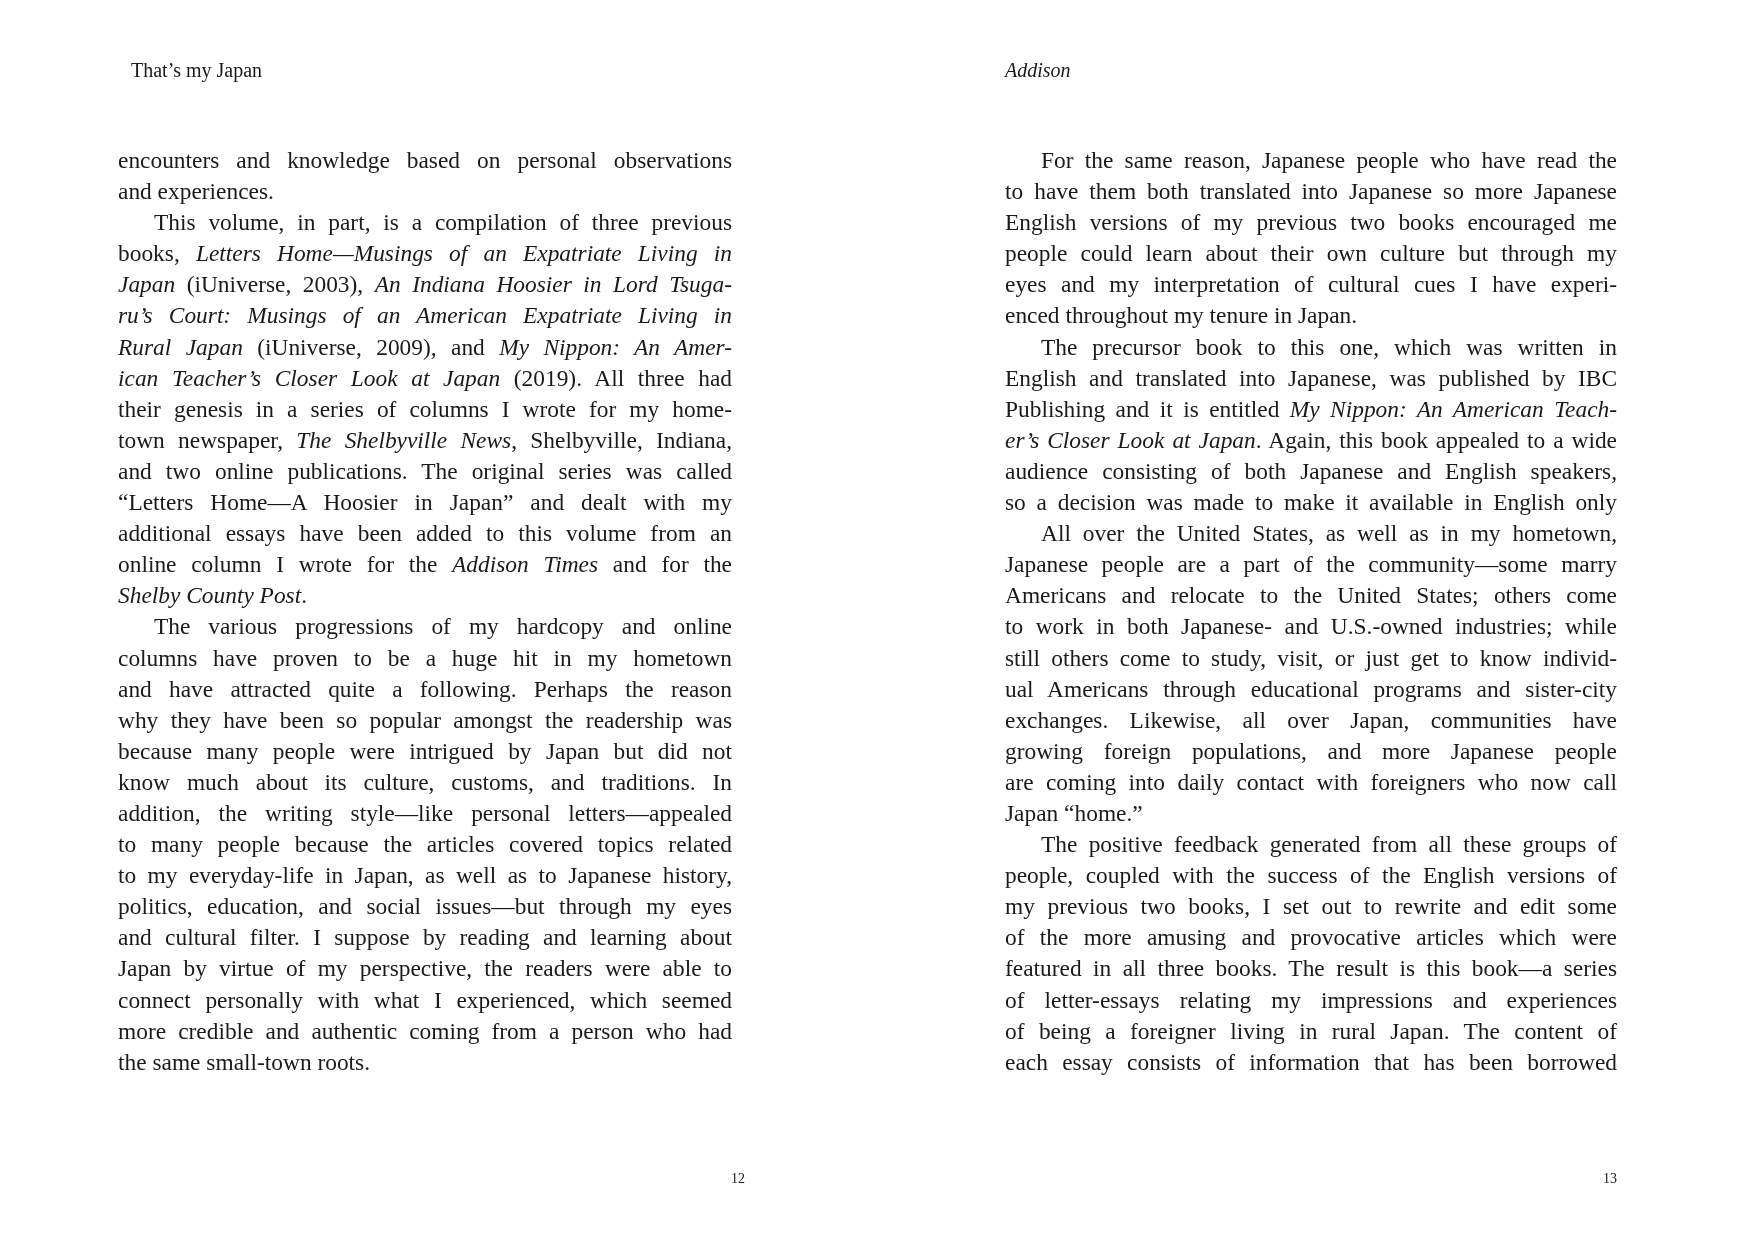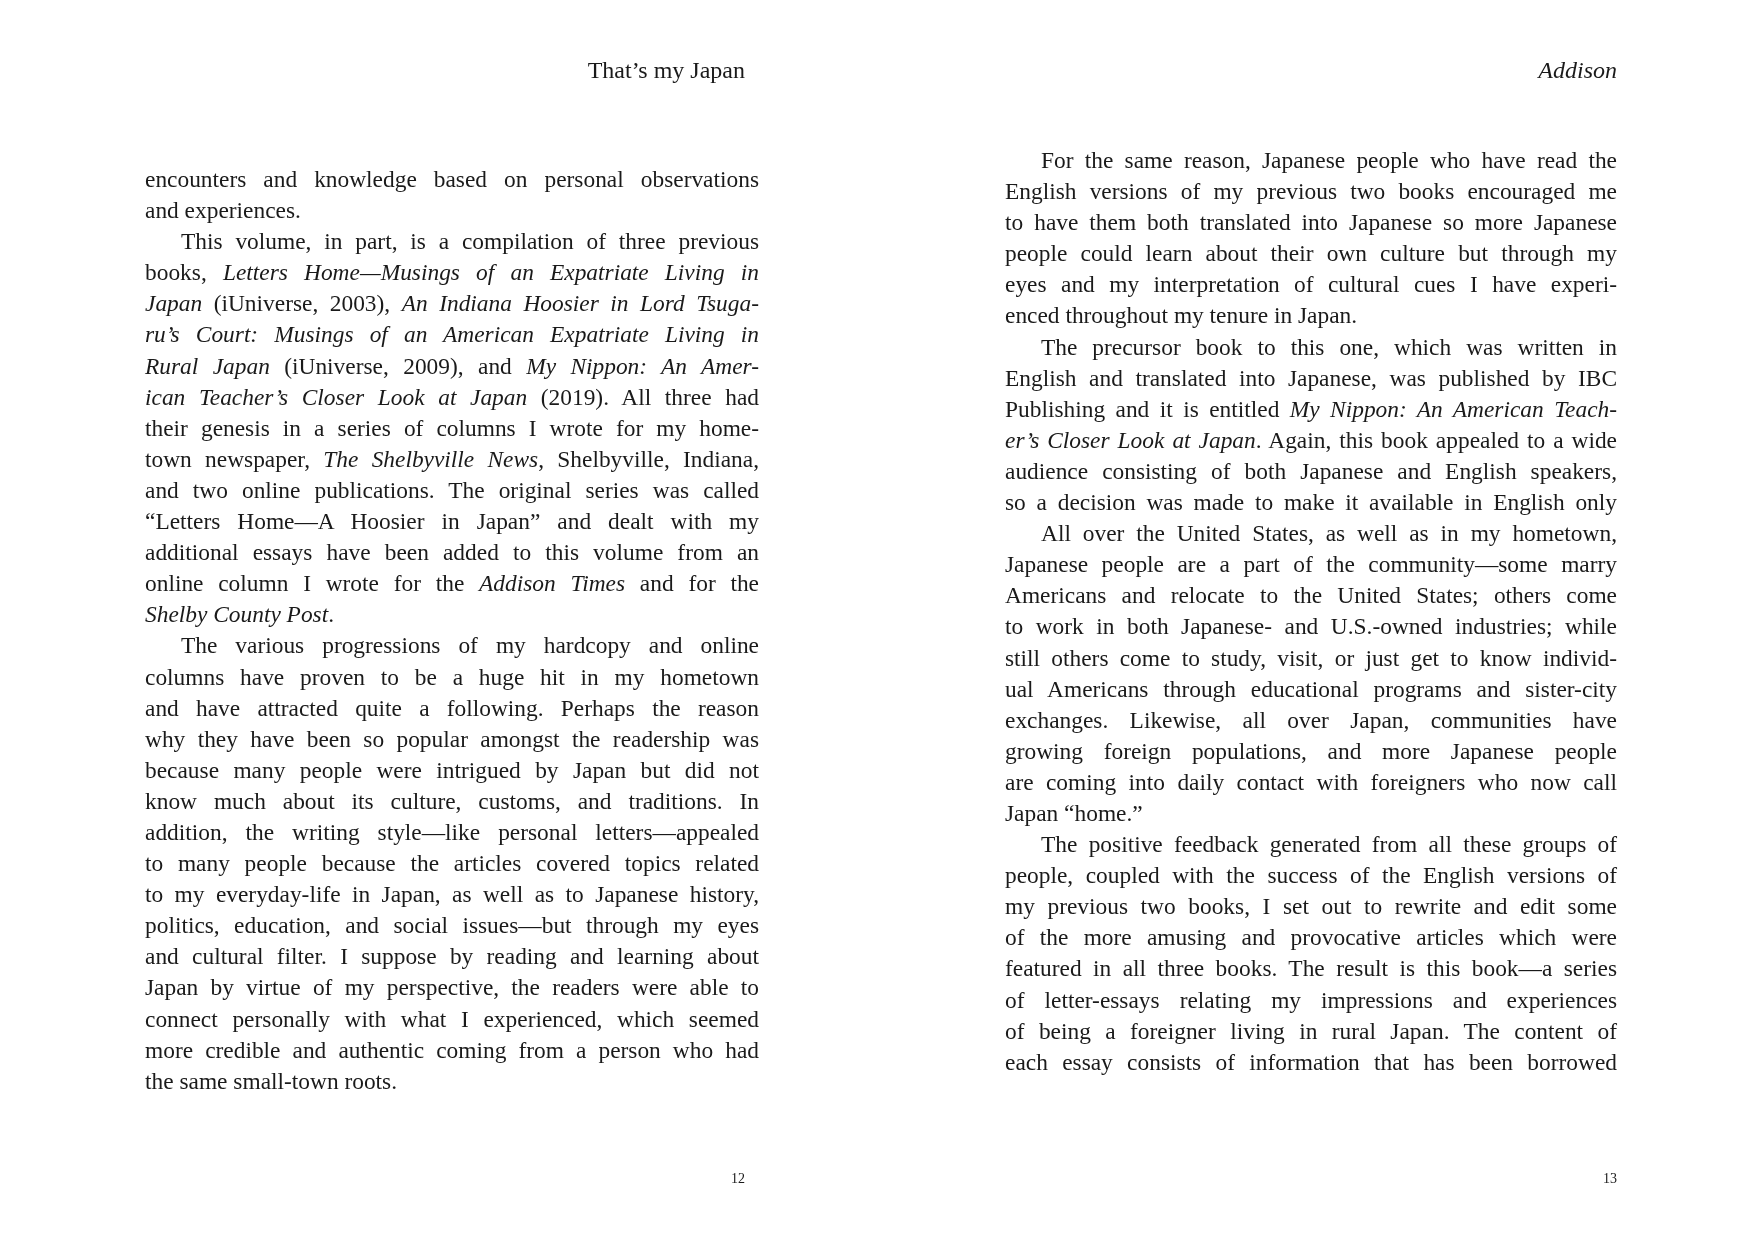--- a/index.html
+++ b/index.html
@@ -1,27 +1,27 @@
 <!DOCTYPE html>
 <html><head>
 <meta charset="utf-8">
 <style>
   html, body { margin: 0; padding: 0; background: #ffffff; }
   body { width: 1748px; height: 1240px; position: relative; overflow: hidden;
          font-family: "Liberation Serif", "DejaVu Serif", serif; color: #1a1a1a; }
   .page { position: absolute; top: 0; height: 1240px; }
   .page.left { left: 0; width: 874px; }
   .page.right { left: 874px; width: 874px; }
-  .running-head { position: absolute; top: 56px; left: 0; width: 100%; text-align: right;
-                  font-size: 24px; line-height: 28px; }
+  .running-head { position: absolute; top: 56px; left: 0; width: 100%; text-align: left;
+                  font-size: 20px; line-height: 28px; }
   .page.left .running-head { left: 131px; width: 614px; }
   .page.right .running-head { left: 131px; width: 612px; font-style: italic; }
   .body-text { position: absolute; top: 145px; font-size: 23.4px; line-height: 31.1px;
                text-align: justify; hyphens: manual; }
-  .page.left .body-text { left: 145px; width: 614px; margin-top: 19px; }
+  .page.left .body-text { left: 118px; width: 614px; }
   .page.right .body-text { left: 131px; width: 612px; }
   .line { display: block; white-space: nowrap; text-align: justify; text-align-last: justify; height: 31.1px; overflow: visible; }
   .line.last { text-align-last: left; }
   .line.indent { padding-left: 36px; }
   .it { font-style: italic; }
   .folio { position: absolute; top: 1171px; width: 100%; text-align: right; font-size: 14px; }
   .page.left .folio { left: 131px; width: 614px; }
   .page.right .folio { left: 131px; width: 612px; }
 </style>
 </head>
@@ -61,22 +61,22 @@
       <span class="line"><span>more credible and authentic coming from a person who had</span></span>
       <span class="line last"><span>the same small-town roots.</span></span>
     </div>
   <div class="folio">12</div>
 </div>
 
 <div class="page right">
   <div class="running-head">Addison</div>
   <div class="body-text">
       <span class="line indent"><span>For the same reason, Japanese people who have read the</span></span>
+      <span class="line"><span>to have them both translated into Japanese so more Japanese</span></span>
       <span class="line"><span>English versions of my previous two books encouraged me</span></span>
-      <span class="line"><span>to have them both translated into Japanese so more Japanese</span></span>
       <span class="line"><span>people could learn about their own culture but through my</span></span>
       <span class="line"><span>eyes and my interpretation of cultural cues I have experi-</span></span>
       <span class="line last"><span>enced throughout my tenure in Japan.</span></span>
       <span class="line indent"><span>The precursor book to this one, which was written in</span></span>
       <span class="line"><span>English and translated into Japanese, was published by IBC</span></span>
       <span class="line"><span>Publishing and it is entitled </span><span class="it">My Nippon: An American Teach-</span></span>
       <span class="line"><span class="it">er’s Closer Look at Japan</span><span>. Again, this book appealed to a wide</span></span>
       <span class="line"><span>audience consisting of both Japanese and English speakers,</span></span>
       <span class="line"><span>so a decision was made to make it available in English only</span></span>
       <span class="line indent"><span>All over the United States, as well as in my hometown,</span></span>

